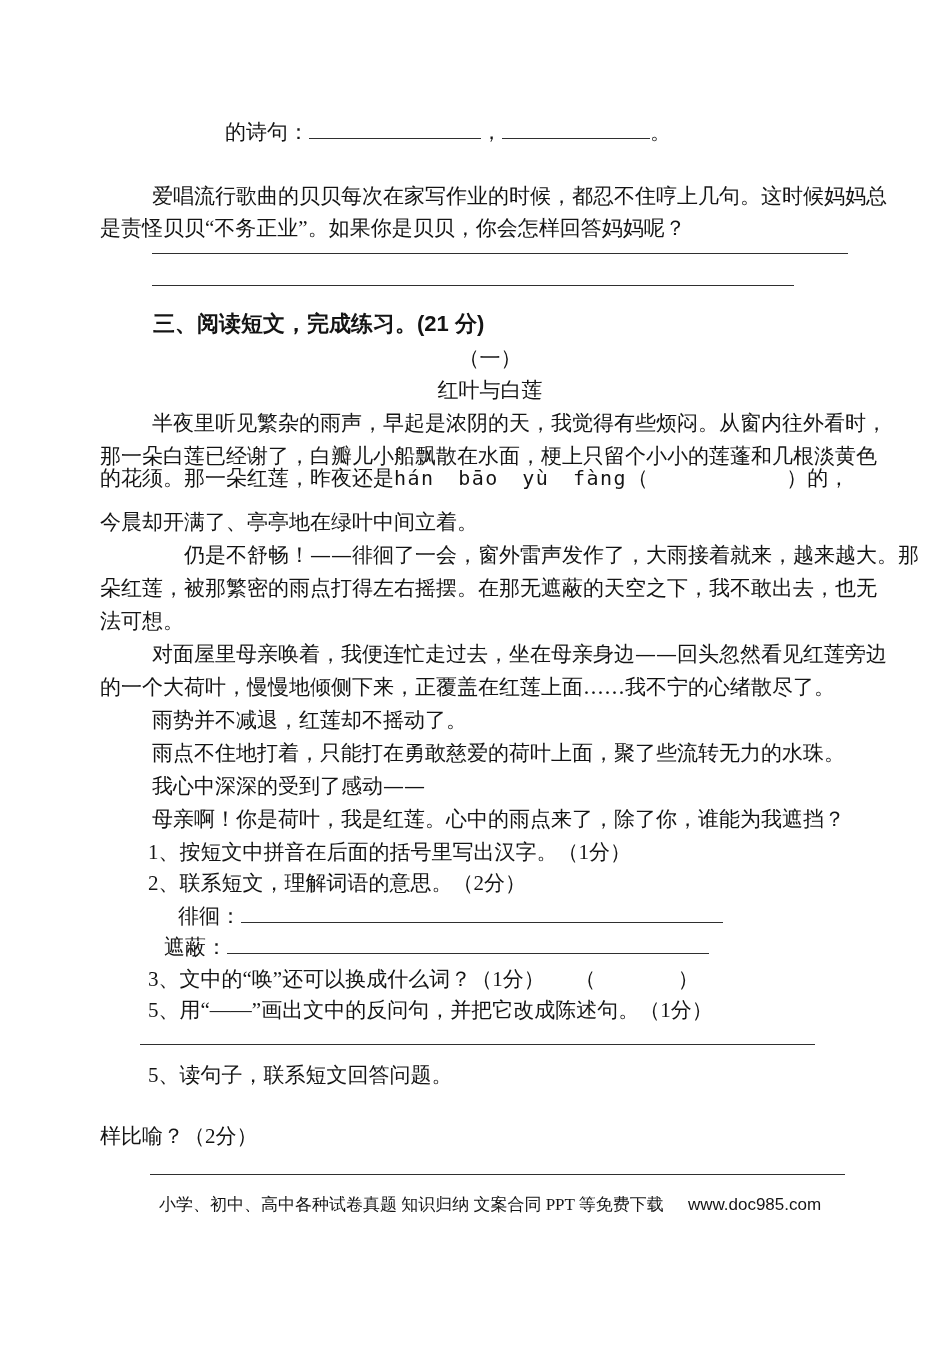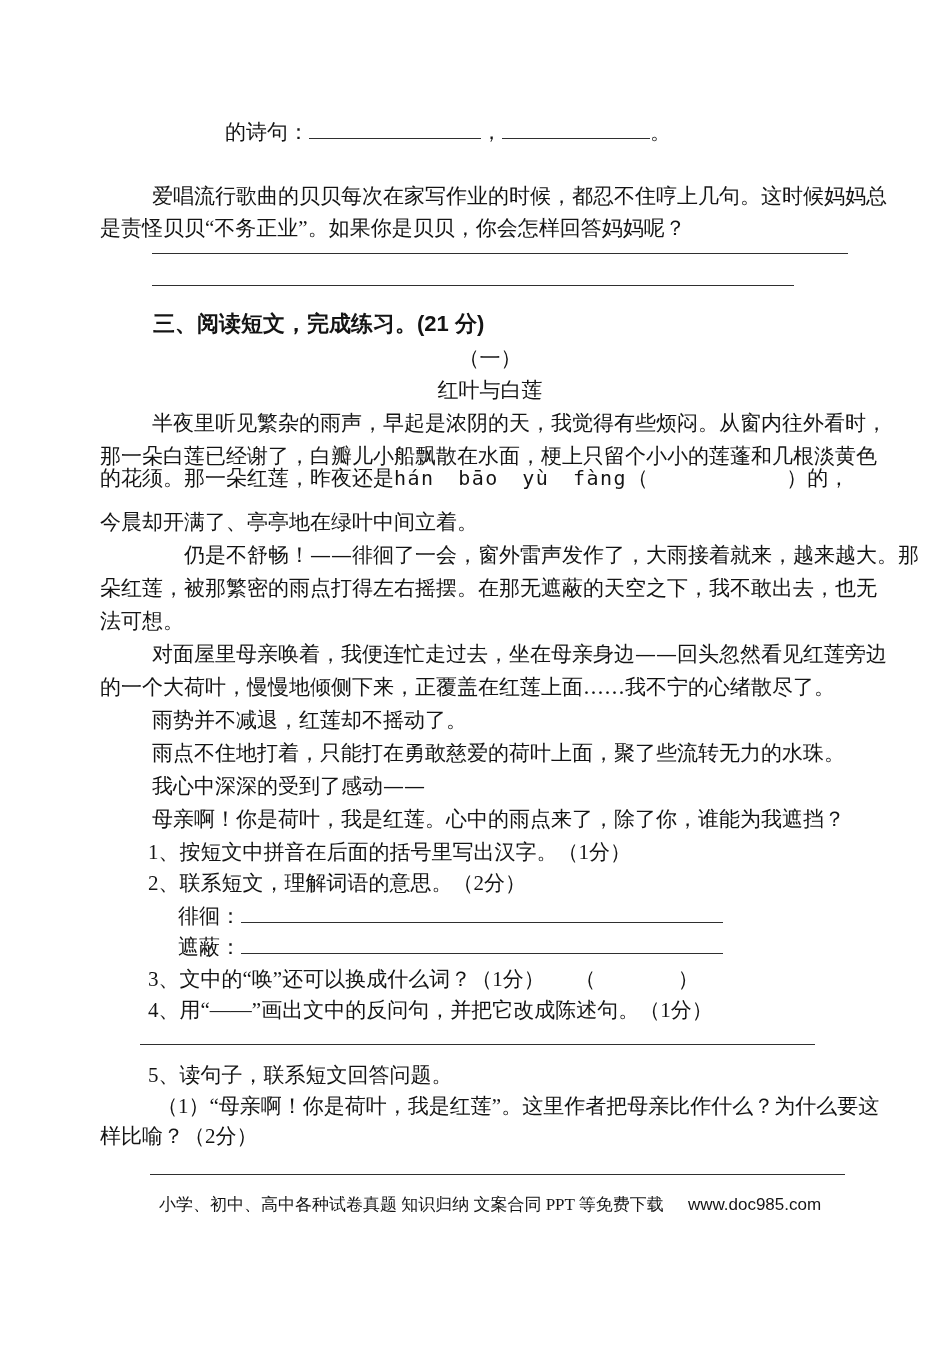--- a/index.html
+++ b/index.html
@@ -68,33 +68,32 @@
   <div class="abs f-kai" style="top:739px; left:152px;">雨点不住地打着，只能打在勇敢慈爱的荷叶上面，聚了些流转无力的水珠。</div>
   <div class="abs f-kai" style="top:772px; left:152px;">我心中深深的受到了感动——</div>
   <div class="abs f-kai" style="top:805px; left:152px;">母亲啊！你是荷叶，我是红莲。心中的雨点来了，除了你，谁能为我遮挡？</div>
 
   <div class="abs f-song" style="top:838px; left:148px;">1、按短文中拼音在后面的括号里写出汉字。（1分）</div>
   <div class="abs f-song" style="top:869px; left:148px;">2、联系短文，理解词语的意思。（2分）</div>
 
   <div class="abs f-song" style="top:902px; left:178px;">
     <span>徘徊：</span><span class="blank" style="width:482px;"></span>
   </div>
-  <div class="abs f-song" style="top:933px; left:178px;">
+  <div class="abs f-song" style="top:933px; left:164px;">
     <span>遮蔽：</span><span class="blank" style="width:482px;"></span>
   </div>
 
   <div class="abs f-song" style="top:965px; left:148px;">
     <span>3、文中的“唤”还可以换成什么词？（1分）</span><span class="gap" style="width:30px;"></span><span>（</span><span class="gap" style="width:82px;"></span><span>）</span>
   </div>
 
-  <div class="abs f-song" style="top:996px; left:148px;">4、用“——”画出文中的反问句，并把它改成陈述句。（1分）</div>
+  <div class="abs f-song" style="top:996px; left:148px;">5、用“——”画出文中的反问句，并把它改成陈述句。（1分）</div>
   <div class="rule" style="top:1044px; left:140px; width:675px;"></div>
 
   <div class="abs f-song" style="top:1061px; left:148px;">5、读句子，联系短文回答问题。</div>
-  <div class="abs f-song" style="top:1092px; left:157px;">（1）“母亲啊！你是荷叶，我是红莲”。这里作者把母亲比作什么？为什么要这</div>
   <div class="abs f-song" style="top:1122px; left:100px;">样比喻？（2分）</div>
   <div class="rule" style="top:1174px; left:150px; width:695px;"></div>
 
   <div class="abs f-song footer center" style="top:1193px;">
     <span>小学、初中、高中各种试卷真题 知识归纳 文案合同 PPT 等免费下载</span><span class="url">www.doc985.com</span>
   </div>
 
 </div>
 
 </body></html>

